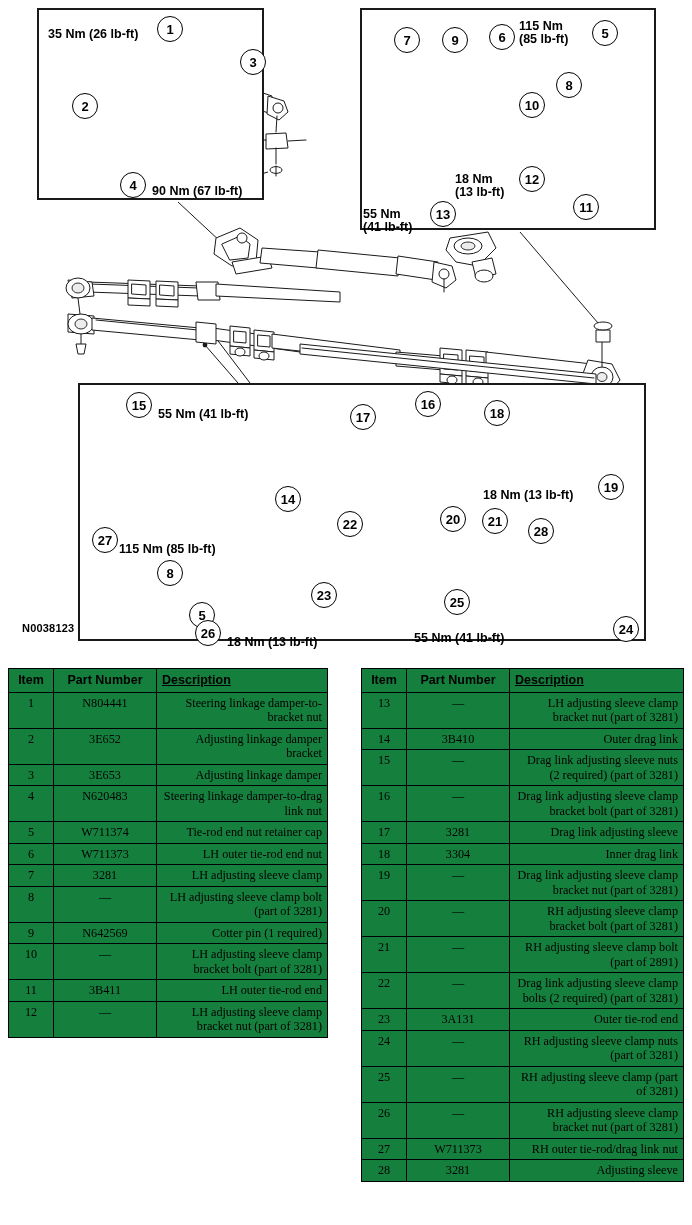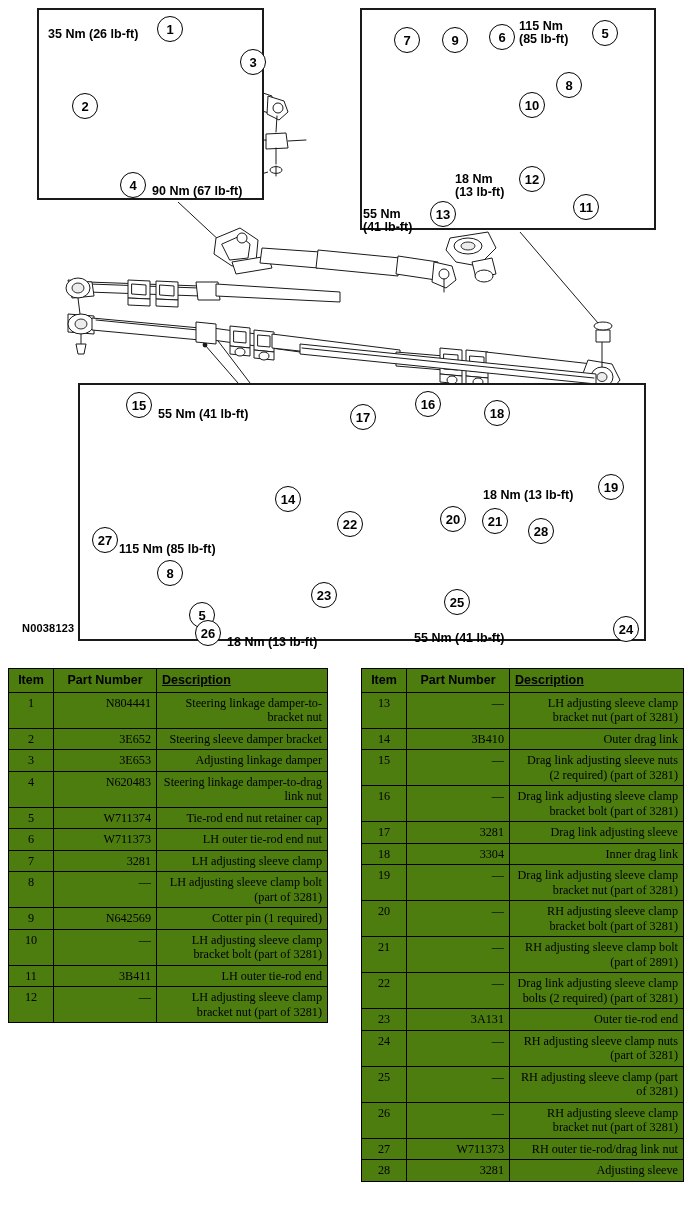--- a/index.html
+++ b/index.html
@@ -33,34 +33,34 @@
   .figid{
     position:absolute;left:22px;top:622px;font-size:11px;font-weight:700;
     font-family:"Liberation Sans", sans-serif;letter-spacing:.2px;z-index:7;
   }
 
   
   .tables{position:absolute;left:0;top:668px;width:692px;}
   table.parts{
     border-collapse:collapse;position:absolute;top:0;
     font-family:"Liberation Serif", serif;font-size:12.2px;
-    background:#4d7c0f;
+    background:#15803d;
   }
   #table-left{left:8px;width:320px;}
   #table-right{left:361px;width:323px;}
   table.parts th, table.parts td{
     border:1px solid #000;padding:3px 5px;vertical-align:top;line-height:14.5px;
   }
   table.parts th{
     font-family:"Liberation Sans", sans-serif;font-weight:700;font-size:12.5px;
     text-align:center;padding:4px 5px;
   }
   table.parts th:nth-child(3){text-align:left;text-decoration:underline;}
   table.parts td.c-item{width:34px;text-align:center;}
-  table.parts td.c-part{width:92px;text-align:right;}
+  table.parts td.c-part{width:92px;text-align:center;}
   table.parts td.c-desc{text-align:right;}
   .dash{letter-spacing:0;}
 </style>
 </head>
 <body>
 
 <div class="diagram-area">
 
   <svg class="art" viewBox="0 0 692 655">
     <defs>
@@ -450,21 +450,21 @@
     </thead>
     <tbody id="tbody-left">
         <tr>
           <td class="c-item">1</td>
           <td class="c-part">N804441</td>
           <td class="c-desc">Steering linkage damper-to-bracket nut</td>
         </tr>
         <tr>
           <td class="c-item">2</td>
           <td class="c-part">3E652</td>
-          <td class="c-desc">Steering sleeve damper bracket</td>
+          <td class="c-desc">Adjusting linkage damper bracket</td>
         </tr>
         <tr>
           <td class="c-item">3</td>
           <td class="c-part">3E653</td>
           <td class="c-desc">Adjusting linkage damper</td>
         </tr>
         <tr>
           <td class="c-item">4</td>
           <td class="c-part">N620483</td>
           <td class="c-desc">Steering linkage damper-to-drag link nut</td>

